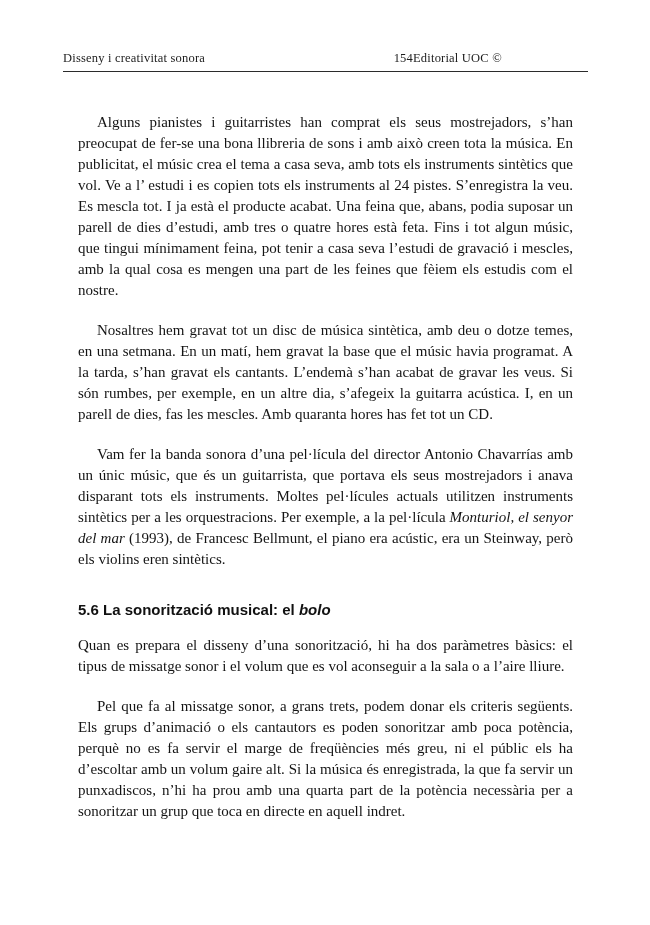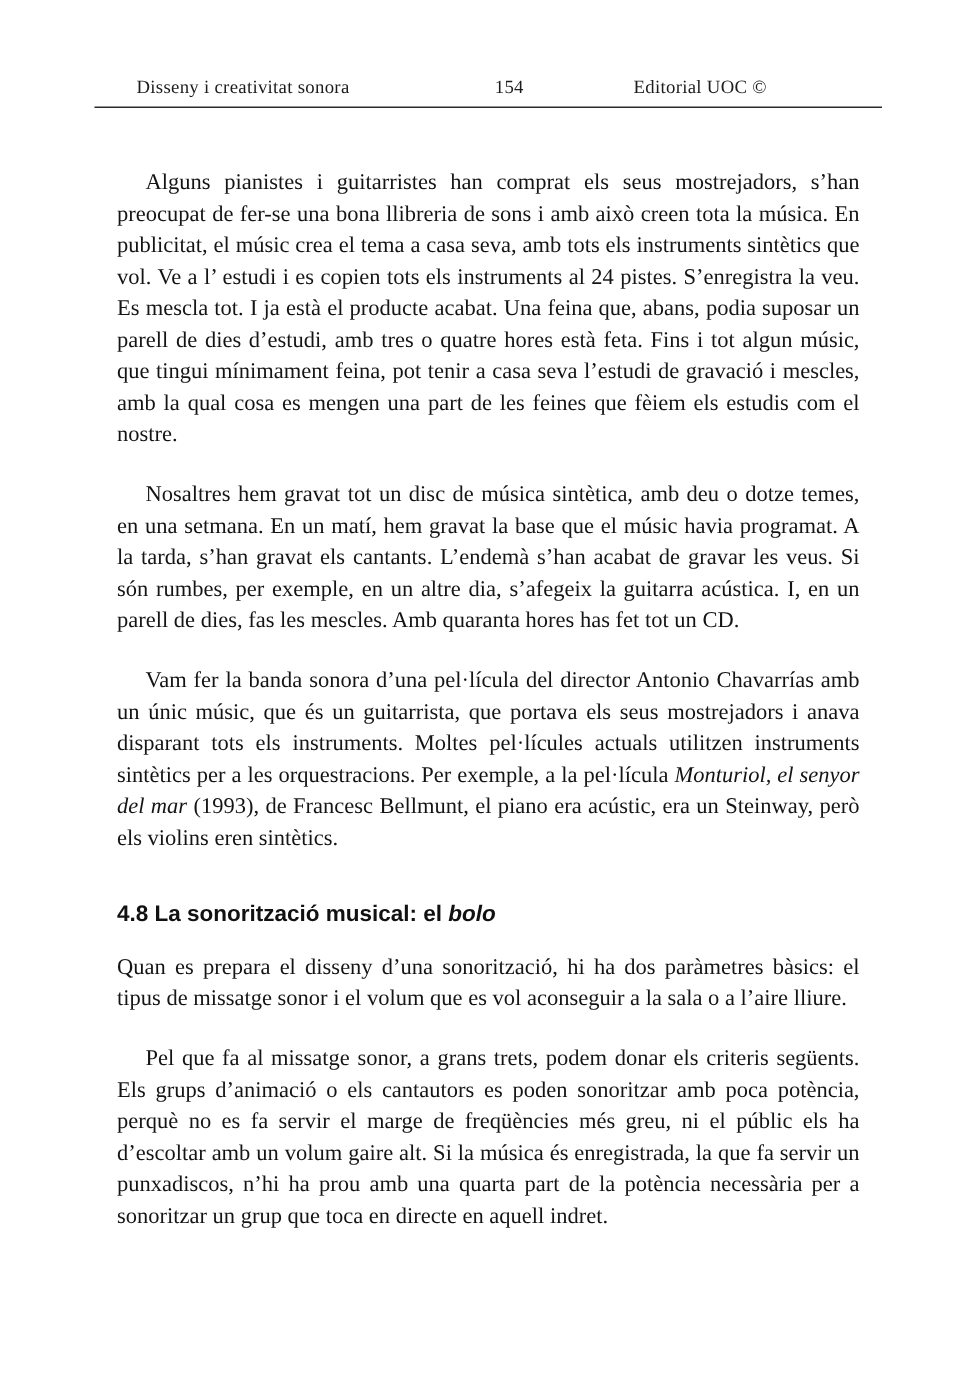--- a/index.html
+++ b/index.html
@@ -22,22 +22,22 @@
     top: 51px;
     left: 63px;
     right: 62px;
     display: flex;
     align-items: baseline;
     font-size: 12.5px;
     letter-spacing: 0.2px;
     color: #1c1c1c;
   }
   .hdr { flex: 1 1 0; white-space: nowrap; }
-  .hdr-left   { text-align: left; margin-left: 28px; }
-  .hdr-center { text-align: center; }
+  .hdr-left   { text-align: left; }
+  .hdr-center { text-align: right; }
   .hdr-right  { text-align: left; }
   .rule {
     position: absolute;
     top: 71px;
     left: 63px;
     right: 62px;
     border-top: 1.2px solid #2b2b2b;
   }
   .body-area {
     position: absolute;
@@ -73,18 +73,18 @@
     <span class="hdr hdr-center">154</span>
     <span class="hdr hdr-right">Editorial UOC ©</span>
   </div>
 
   <div class="rule"></div>
 
   <div class="body-area">
     <p class="para indent">Alguns pianistes i guitarristes han comprat els seus mostrejadors, s’han preocupat de fer-se una bona llibreria de sons i amb això creen tota la música. En publicitat, el músic crea el tema a casa seva, amb tots els instruments sintètics que vol. Ve a l’ estudi i es copien tots els instruments al 24 pistes. S’enregistra la veu. Es mescla tot. I ja està el producte acabat. Una feina que, abans, podia suposar un parell de dies d’estudi, amb tres o quatre hores està feta. Fins i tot algun músic, que tingui mínimament feina, pot tenir a casa seva l’estudi de gravació i mescles, amb la qual cosa es mengen una part de les feines que fèiem els estudis com el nostre.</p>
     <p class="para indent">Nosaltres hem gravat tot un disc de música sintètica, amb deu o dotze temes, en una setmana. En un matí, hem gravat la base que el músic havia programat. A la tarda, s’han gravat els cantants. L’endemà s’han acabat de gravar les veus. Si són rumbes, per exemple, en un altre dia, s’afegeix la guitarra acústica. I, en un parell de dies, fas les mescles. Amb quaranta hores has fet tot un CD.</p>
     <p class="para indent"><span>Vam fer la banda sonora d’una pel·lícula del director Antonio Chavarrías amb un únic músic, que és un guitarrista, que portava els seus mostrejadors i anava disparant tots els instruments. Moltes pel·lícules actuals utilitzen instruments sintètics per a les orquestracions. Per exemple, a la pel·lícula </span><em>Monturiol, el senyor del mar</em><span> (1993), de Francesc Bellmunt, el piano era acústic, era un Steinway, però els violins eren sintètics.</span></p>
-    <h2 class="section-heading"><span>4.8 La sonorització musical: el </span><em class="heading-term">bolo</em></h2>
+    <h2 class="section-heading"><span>5.6 La sonorització musical: el </span><em class="heading-term">bolo</em></h2>
     <p class="para">Quan es prepara el disseny d’una sonorització, hi ha dos paràmetres bàsics: el tipus de missatge sonor i el volum que es vol aconseguir a la sala o a l’aire lliure.</p>
     <p class="para indent">Pel que fa al missatge sonor, a grans trets, podem donar els criteris següents. Els grups d’animació o els cantautors es poden sonoritzar amb poca potència, perquè no es fa servir el marge de freqüències més greu, ni el públic els ha d’escoltar amb un volum gaire alt. Si la música és enregistrada, la que fa servir un punxadiscos, n’hi ha prou amb una quarta part de la potència necessària per a sonoritzar un grup que toca en directe en aquell indret.</p>
   </div>
 
 </div>
 
 </body></html>

